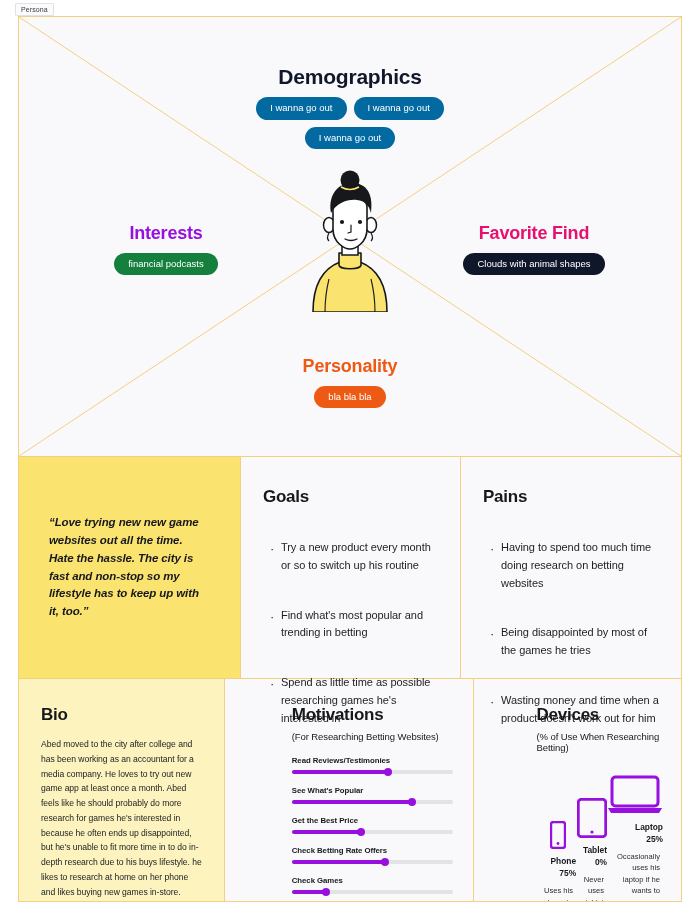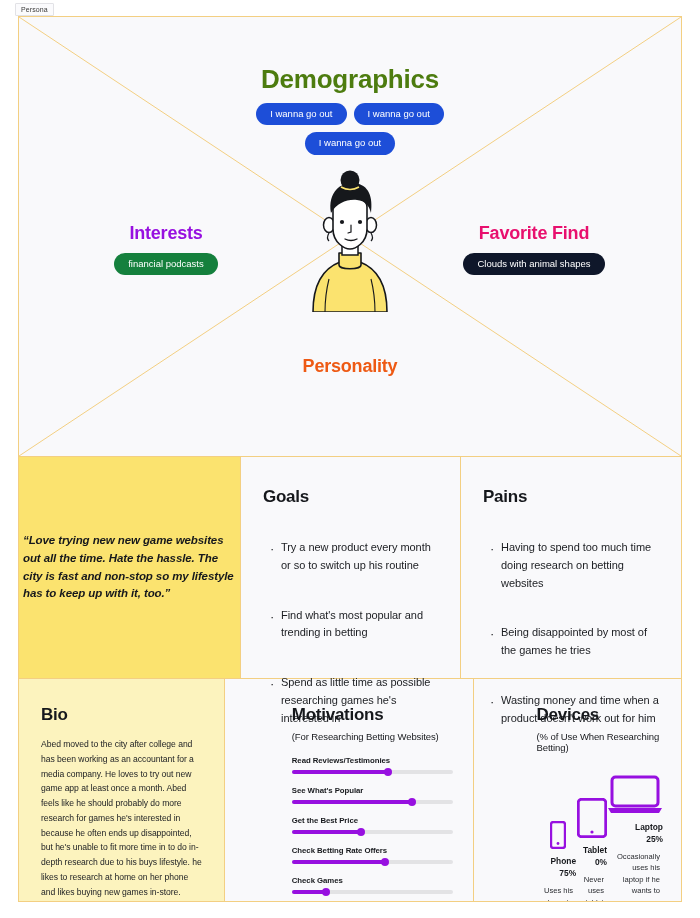--- a/index.html
+++ b/index.html
@@ -88,22 +88,22 @@
     border-radius: 999px;
     color: #ffffff;
     font-size: 9.5px;
     padding: 6px 14px 7px 14px;
     line-height: 1;
     white-space: nowrap;
   }
 
   
   .quad-demographics { left: 0; right: 0; top: 48px; }
-  .quad-demographics .quad-title { font-size: 26px; color: #4d7c0f; }
-  .quad-demographics .pill { background: #1d4ed8; }
+  .quad-demographics .quad-title { font-size: 21px; color: #0f172a; }
+  .quad-demographics .pill { background: #0369a1; }
   .quad-demographics .pill-row { max-width: 250px; margin: 0 auto; }
 
   .quad-interests { left: 42px; top: 207px; width: 210px; }
   .quad-interests .quad-title { font-size: 18px; color: #9710e0; }
   .quad-interests .pill { background: #15803d; }
 
   .quad-apps { right: 32px; top: 207px; width: 230px; }
   .quad-apps .quad-title { font-size: 18px; color: #e8106e; }
   .quad-apps .pill { background: #0f172a; }
 
@@ -138,21 +138,21 @@
   .cell {
     box-sizing: border-box;
     position: relative;
   }
   .cell-quote {
     width: 222px;
     background: #fbe36f;
     border-right: 1px solid #f3cf82;
     display: flex;
     align-items: center;
-    padding: 0 4px;
+    padding: 0 30px;
   }
   .cell-goals {
     width: 220px;
     border-right: 1px solid #f3cf82;
     padding: 30px 29px 0 22px;
   }
   .cell-pains {
     flex: 1;
     padding: 30px 20px 0 22px;
   }
@@ -364,20 +364,23 @@
 
       <div class="hero-quad quad-apps">
         <div class="quad-title">Favorite Find</div>
         <div class="pill-row">
           <span class="pill">Clouds with animal shapes</span>
         </div>
       </div>
 
       <div class="hero-quad quad-personality">
         <div class="quad-title">Personality</div>
+        <div class="pill-row">
+          <span class="pill">bla bla bla</span>
+        </div>
       </div>
 
     </div>
 
     <div class="row row-mid">
 
       <div class="cell cell-quote">
         <div class="quote-text">“Love trying new new game websites out all the time. Hate the hassle. The city is fast and non-stop so my lifestyle has to keep up with it, too.”</div>
       </div>
 

